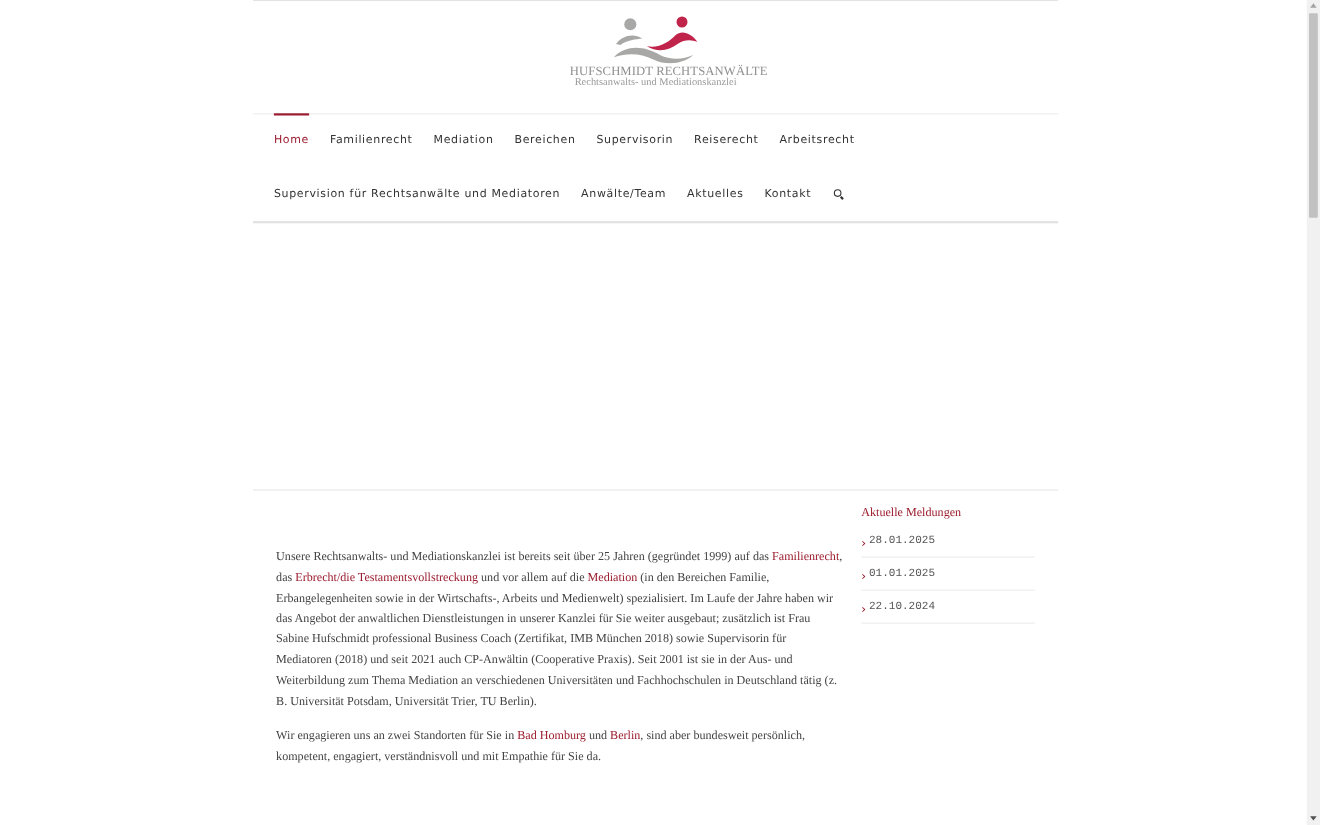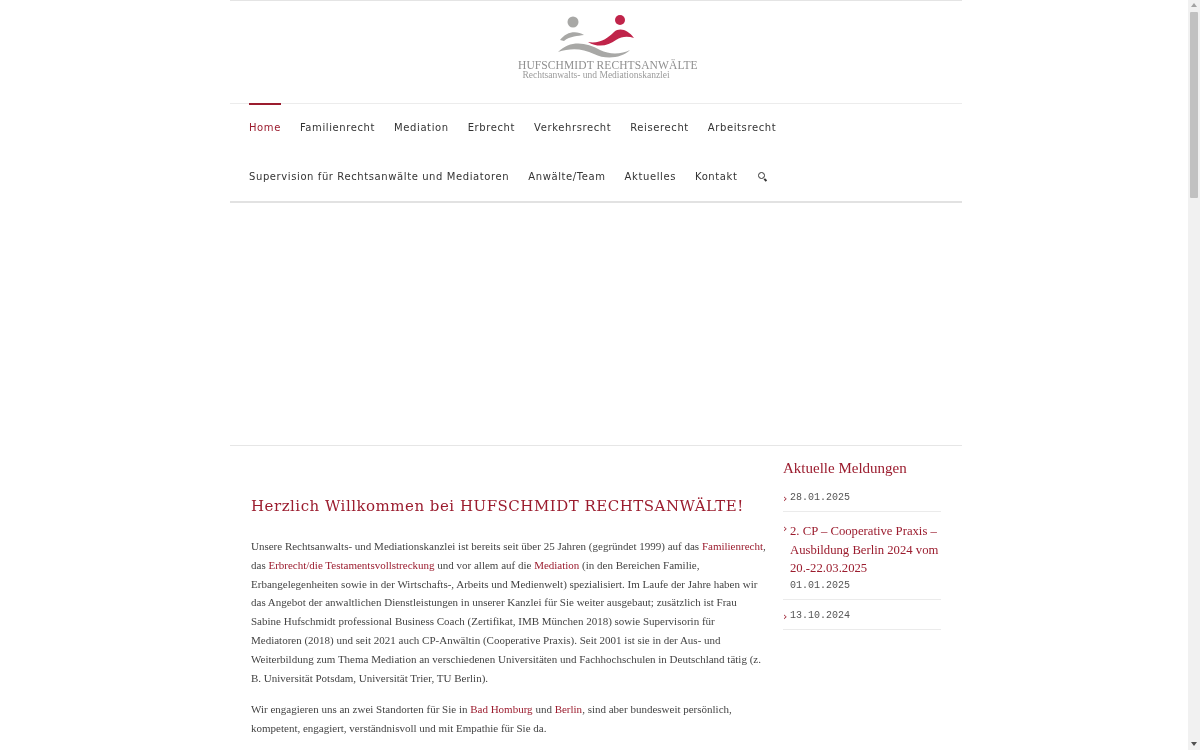--- a/index.html
+++ b/index.html
@@ -20,21 +20,21 @@
     .search-icon { width:9px; height:9px; position:relative; margin-left:2px; cursor:pointer; }
     .search-icon::before { content:""; position:absolute; left:0; top:0; width:5px; height:5px; border:1.6px solid #333; border-radius:50%; }
     .search-icon::after { content:""; position:absolute; left:6px; top:7px; width:3px; height:1.6px; background:#333; transform:rotate(45deg); }
     .header-bottom { position:absolute; left:0; top:201px; width:732px; height:2px; background:#e2e2e2; }
     .slider-bottom { position:absolute; left:0; top:445px; width:732px; height:1px; background:#e6e6e6; }
     .main { position:absolute; left:21px; top:497px; width:515px; }
     .main h1 { font-family:"DejaVu Serif", serif; font-weight:normal; font-size:15px; color:#9b1c2e; letter-spacing:0.5px; margin:0 0 22px 0; }
     .main p { font-family:"Liberation Serif", serif; font-size:11px; line-height:18.8px; color:#444; margin:0 0 13px 0; }
     .main a { color:#9b1c2e; text-decoration:none; }
     .sidebar { position:absolute; left:553px; top:460px; width:158px; }
-    .sidebar h4 { font-family:"Liberation Serif", serif; font-weight:normal; font-size:15px; color:#9b1c2e; margin:0 0 15px 0; }
+    .sidebar h4 { font-family:"Liberation Serif", serif; font-weight:normal; font-size:11px; color:#9b1c2e; margin:0 0 15px 0; }
     .news-item { border-bottom:1px solid #ebebeb; padding:0 0 8px 0; margin-bottom:10px; position:relative; }
     .news-link { display:block; font-family:"Liberation Serif", serif; font-size:12.7px; line-height:18.7px; color:#9b1c2e; padding-left:7px; text-decoration:none; cursor:pointer; }
     .chev { position:absolute; left:0; top:0; font-size:11px; color:#9b1c2e; font-family:"DejaVu Sans", sans-serif; }
     .news-date { font-family:Liberation Mono, monospace; font-size:10px; color:#555; padding-left:7px; margin-top:2px; }
     .scrollbar { position:absolute; right:0; top:0; width:12px; height:750px; background:#f1f1f1; }
     .scroll-up { position:absolute; left:3px; top:3px; width:0; height:0; border-left:3px solid transparent; border-right:3px solid transparent; border-bottom:4px solid #a3a3a3; }
     .scroll-down { position:absolute; left:3px; bottom:4px; width:0; height:0; border-left:3px solid transparent; border-right:3px solid transparent; border-top:4px solid #505050; }
     .scroll-thumb { position:absolute; left:2px; top:12px; width:8px; height:186px; background:#c1c1c1; border-radius:1px; }
   </style>
 </head>
@@ -54,57 +54,55 @@
     <div class="logo-title">HUFSCHMIDT RECHTSANWÄLTE</div>
     <div class="logo-sub">Rechtsanwalts- und Mediationskanzlei</div>
   </div>
 
   <div class="navline"></div>
 
   <nav class="nav-row nav-row1">
     <span class="nav-item active">Home</span>
     <span class="nav-item">Familienrecht</span>
     <span class="nav-item">Mediation</span>
-    <span class="nav-item">Erbrecht</span>
-    <span class="nav-item">Verkehrsrecht</span>
+    <span class="nav-item">Bereichen</span>
+    <span class="nav-item">Supervisorin</span>
     <span class="nav-item">Reiserecht</span>
     <span class="nav-item">Arbeitsrecht</span>
   </nav>
 
   <nav class="nav-row nav-row2">
     <span class="nav-item">Supervision für Rechtsanwälte und Mediatoren</span>
     <span class="nav-item">Anwälte/Team</span>
     <span class="nav-item">Aktuelles</span>
     <span class="nav-item">Kontakt</span>
     <span class="search-icon"></span>
   </nav>
 
   <div class="header-bottom"></div>
   <div class="slider-bottom"></div>
 
   <main class="main">
-    <h1>Herzlich Willkommen bei HUFSCHMIDT RECHTSANWÄLTE!</h1>
     <p><span>Unsere Rechtsanwalts- und Mediationskanzlei ist bereits seit über 25 Jahren (gegründet 1999) auf das </span><a href="#">Familienrecht</a><span>, das </span><a href="#">Erbrecht/die Testamentsvollstreckung</a><span> und vor allem auf die </span><a href="#">Mediation</a><span> (in den Bereichen Familie, Erbangelegenheiten sowie in der Wirtschafts-, Arbeits und Medienwelt) spezialisiert. Im Laufe der Jahre haben wir das Angebot der anwaltlichen Dienstleistungen in unserer Kanzlei für Sie weiter ausgebaut; zusätzlich ist Frau Sabine Hufschmidt professional Business Coach (Zertifikat, IMB München 2018) sowie Supervisorin für Mediatoren (2018) und seit 2021 auch CP-Anwältin (Cooperative Praxis). Seit 2001 ist sie in der Aus- und Weiterbildung zum Thema Mediation an verschiedenen Universitäten und Fachhochschulen in Deutschland tätig (z. B. Universität Potsdam, Universität Trier, TU Berlin).</span></p>
     <p><span>Wir engagieren uns an zwei Standorten für Sie in </span><a href="#">Bad Homburg</a><span> und </span><a href="#">Berlin</a><span>, sind aber bundesweit persönlich, kompetent, engagiert, verständnisvoll und mit Empathie für Sie da.</span></p>
   </main>
 
   <aside class="sidebar">
     <h4>Aktuelle Meldungen</h4>
     <div class="news-item">
       <span class="chev">›</span>
       <div class="news-date">28.01.2025</div>
     </div>
     <div class="news-item">
       <span class="chev">›</span>
-      <a href="#" class="news-link">2. CP – Cooperative Praxis – Ausbildung Berlin 2024 vom 20.-22.03.2025</a>
       <div class="news-date">01.01.2025</div>
     </div>
     <div class="news-item">
       <span class="chev">›</span>
-      <div class="news-date">13.10.2024</div>
+      <div class="news-date">22.10.2024</div>
     </div>
   </aside>
 </div>
 
 <div class="scrollbar">
   <div class="scroll-up"></div>
   <div class="scroll-thumb"></div>
   <div class="scroll-down"></div>
 </div>
 

